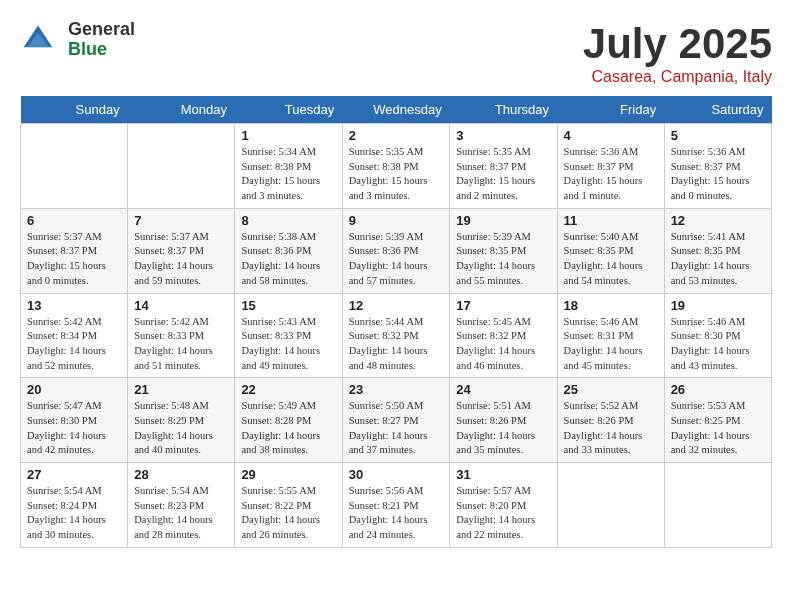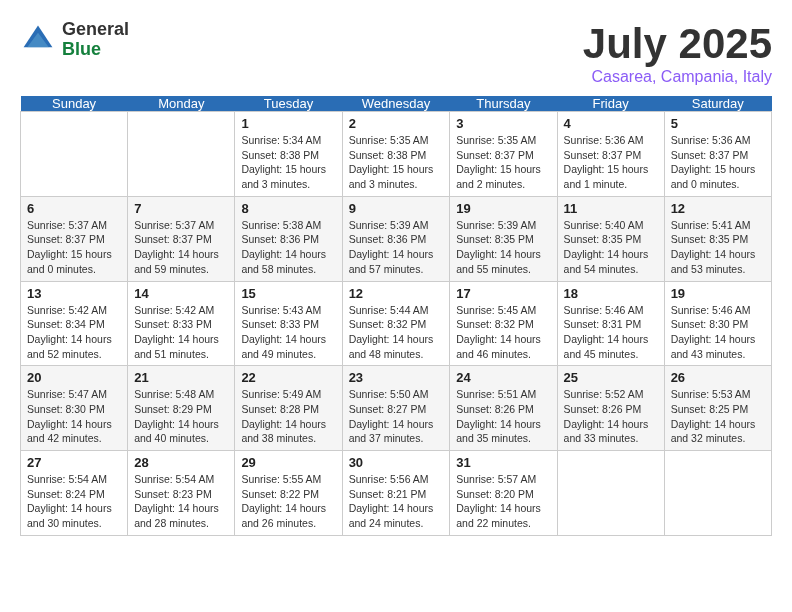--- a/index.html
+++ b/index.html
@@ -12,21 +12,21 @@
     }
     .header {
       display: flex;
       justify-content: space-between;
       align-items: flex-start;
       margin-bottom: 10px;
     }
     .logo {
       display: flex;
       align-items: center;
-      gap: 6px;
+      gap: 12px;
     }
     .logo-text {
       font-size: 18px;
       font-weight: bold;
       line-height: 1.1;
     }
     .logo-general { color: #333; }
     .logo-blue { color: #15803d; }
     .logo-icon {
       width: 36px;
@@ -35,32 +35,32 @@
     .title-block {
       text-align: right;
     }
     .month-title {
       font-size: 42px;
       color: #333;
       font-weight: 700;
     }
     .location {
       font-size: 16px;
-      color: #8b5cf6;
+      color: #b91c1c;
     }
     table {
       width: 100%;
       border-collapse: collapse;
       font-size: 11px;
     }
     thead tr th {
       background-color: #2a6db5;
       color: #fff;
-      text-align: center;
-      padding: 0 8px;
+      text-align: right;
+      padding: 6px 8px;
       font-size: 13px;
       font-weight: normal;
     }
     tbody tr td {
       border: 1px solid #ccc;
       vertical-align: top;
       padding: 4px 6px;
       width: 108px;
       min-height: 70px;
       height: 80px;
@@ -73,20 +73,21 @@
       font-size: 13px;
       font-weight: bold;
       color: #222;
       display: block;
       margin-bottom: 2px;
     }
     .day-info {
       color: #333;
       font-size: 10.5px;
       line-height: 1.4;
+      font-family: Liberation Serif, serif;
     }
     .empty { background: #fff !important; }
   </style>
 </head>
 <body>
 
 <div class="header">
   <div class="logo">
     <svg class="logo-icon" viewBox="0 0 40 40">
       <polygon points="20,4 36,28 4,28" fill="#2a6db5"></polygon>

